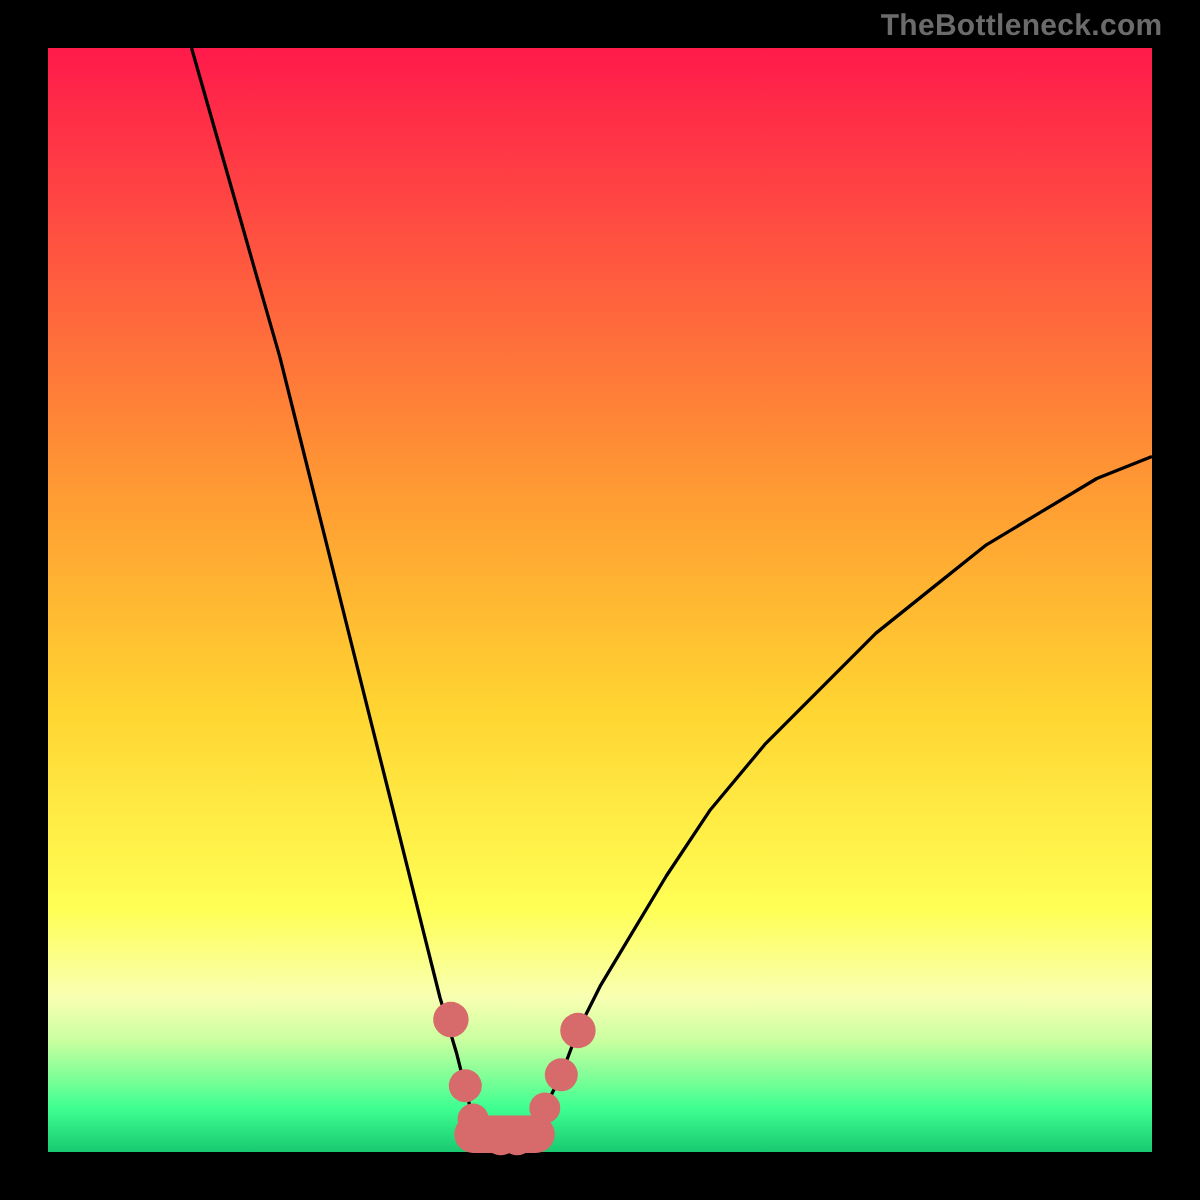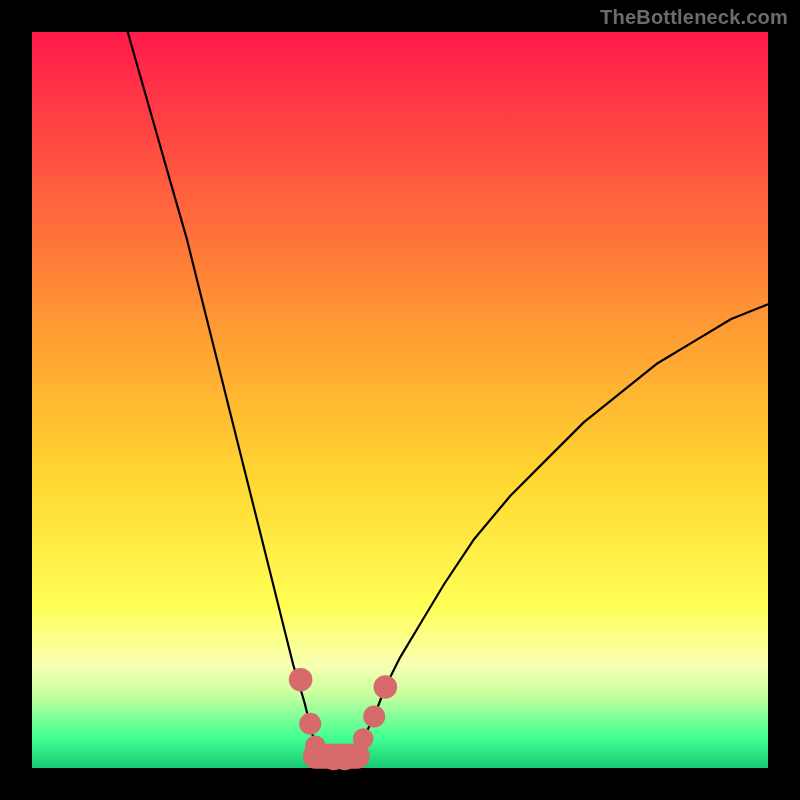--- a/index.html
+++ b/index.html
@@ -21,21 +21,21 @@
     position: absolute;
     left: 32px;
     top: 32px;
     width: 736px;
     height: 736px;
     
   }
   .watermark {
     position: absolute;
     top: 6px;
-    right: 12px;
+    right: 25px;
     font-size: 20px;
     font-weight: 600;
     color: #6b6b6b;
     letter-spacing: 0.2px;
     user-select: none;
   }
   svg.curve-layer {
     position: absolute;
     left: 0;
     top: 0;

